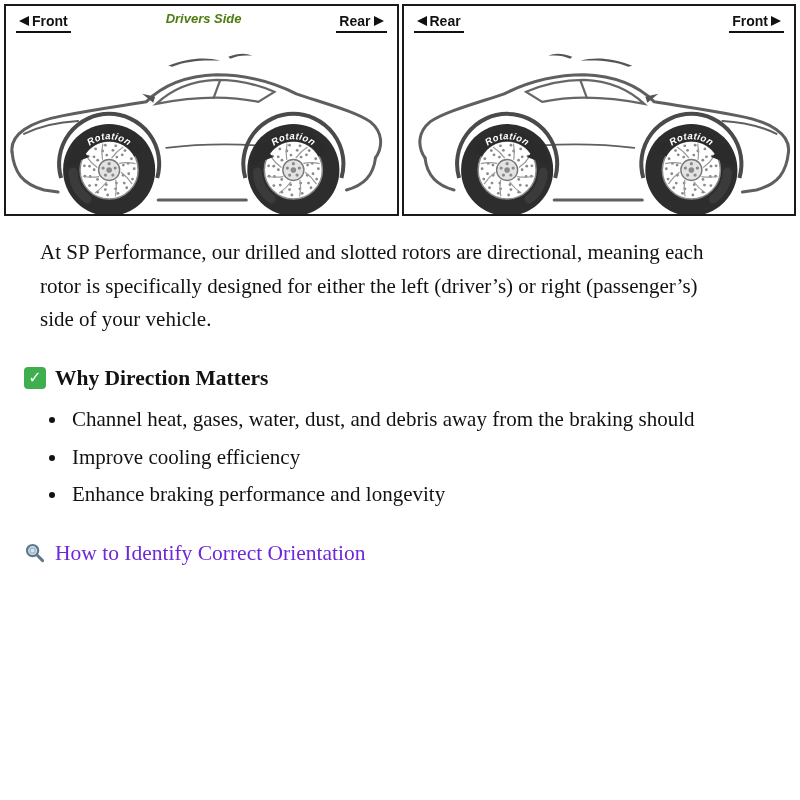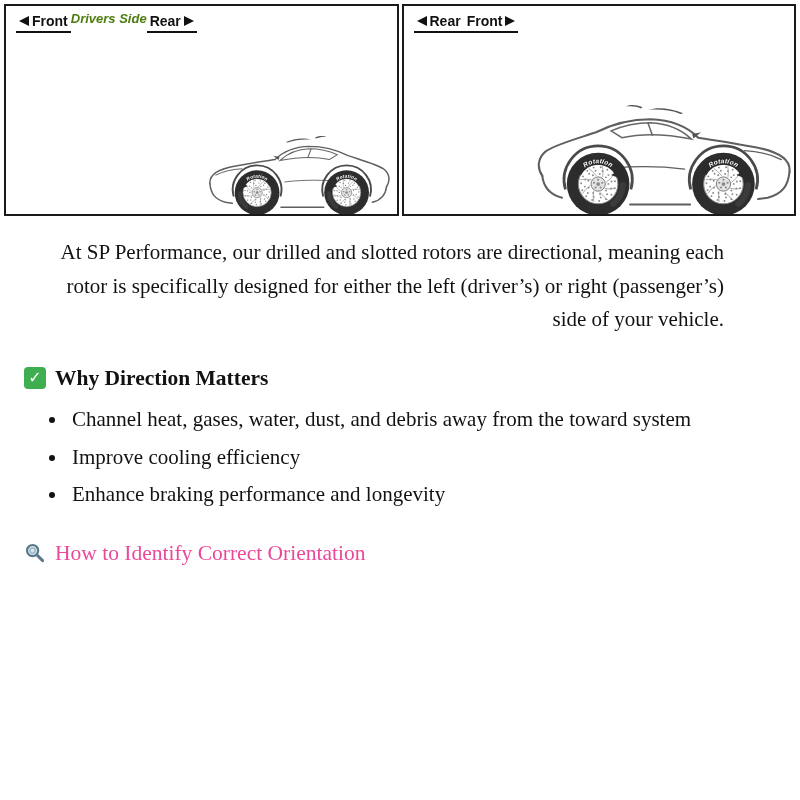--- a/index.html
+++ b/index.html
@@ -1,40 +1,40 @@
 <!DOCTYPE html>
 <html><head>
 <meta charset="utf-8">
 <style>
   html,body{margin:0;padding:0;background:#fff;color:#121212;}
   body{width:800px;height:800px;overflow:hidden;font-family:"Liberation Serif",serif;}
 
   
   .diagram{display:flex;gap:3px;margin:4px 4px 0 4px;}
   .panel{flex:1;border:2px solid #1a1a1a;background:#fff;height:212px;box-sizing:border-box;
-         display:flex;flex-direction:row;overflow:hidden;justify-content:space-between;}
+         display:flex;flex-direction:column;overflow:hidden;justify-content:space-between;}
   .panel-header{display:flex;justify-content:space-between;align-items:flex-start;
                 padding:7px 10px 0 10px;font-family:"Liberation Sans",sans-serif;}
   .dir{display:inline-flex;align-items:center;gap:3px;font-weight:bold;font-size:14px;
        border-bottom:2.5px solid #111;padding:0 3px 2px 3px;}
   .tri{width:0;height:0;display:inline-block;}
   .tri-left{border-top:5px solid transparent;border-bottom:5px solid transparent;border-right:10px solid #111;}
   .tri-right{border-top:5px solid transparent;border-bottom:5px solid transparent;border-left:10px solid #111;}
   .titles{text-align:center;line-height:1.05;margin-top:-1px;}
   .panel-title{display:block;font-size:22px;font-weight:bold;letter-spacing:.2px;}
   .panel-subtitle{display:block;font-size:13px;font-weight:bold;font-style:italic;color:#4d7c0f;}
   .car-wrap{flex:1;margin-top:2px;}
   .car-wrap svg{display:block;}
 
   
   .content{padding:6px 72px 0 24px;font-size:21px;line-height:1.6;}
-  .content p{margin:14px 4px;text-align:right;}
+  .content p{margin:14px 16px;}
   .lead{margin:18px 0 6px 0;}
   h2{font-size:21.5px;margin:24px 0 8px 0;display:flex;align-items:center;gap:9px;font-weight:bold;}
-  h2.h-regular{font-weight:normal;color:#ec4899;}
+  h2.h-regular{font-weight:normal;color:#6d28d9;}
   ul{margin:8px 0 16px 0;padding-left:44px;}
   li{margin:4px 0;padding-left:4px;}
   .check-icon{width:22px;height:22px;background:#3eae4f;border-radius:4px;flex:0 0 auto;
               display:inline-flex;align-items:center;justify-content:center;
               color:#fff;font-size:16px;font-weight:bold;font-family:"DejaVu Sans",sans-serif;}
   .mag-icon{display:inline-flex;flex:0 0 auto;}
 </style>
 </head>
 <body>
 
@@ -361,21 +361,21 @@
   <main class="content">
     <p>At SP Performance, our drilled and slotted rotors are directional, meaning each rotor is specifically designed for either the left (driver’s) or right (passenger’s) side of your vehicle.</p>
 
     <h2>
       <span class="check-icon">✓</span>
       <span>Why Direction Matters</span>
     </h2>
 
 
     <ul>
-      <li>Channel heat, gases, water, dust, and debris away from the toward system</li>
+      <li>Channel heat, gases, water, dust, and debris away from the braking should</li>
       <li>Improve cooling efficiency</li>
       <li>Enhance braking performance and longevity</li>
     </ul>
 
     <h2 class="h-regular">
       <span class="mag-icon">
         <svg width="22" height="22" viewBox="0 0 22 22" aria-hidden="true">
           <circle cx="8.6" cy="8.6" r="5.6" fill="#d9e6ee" stroke="#5b7a8c" stroke-width="2.2"></circle>
           <circle cx="8.6" cy="8.6" r="2.6" fill="none" stroke="#9db7c6" stroke-width="1.4"></circle>
           <line x1="13" y1="13" x2="18.6" y2="18.6" stroke="#5b7a8c" stroke-width="3" stroke-linecap="round"></line>

